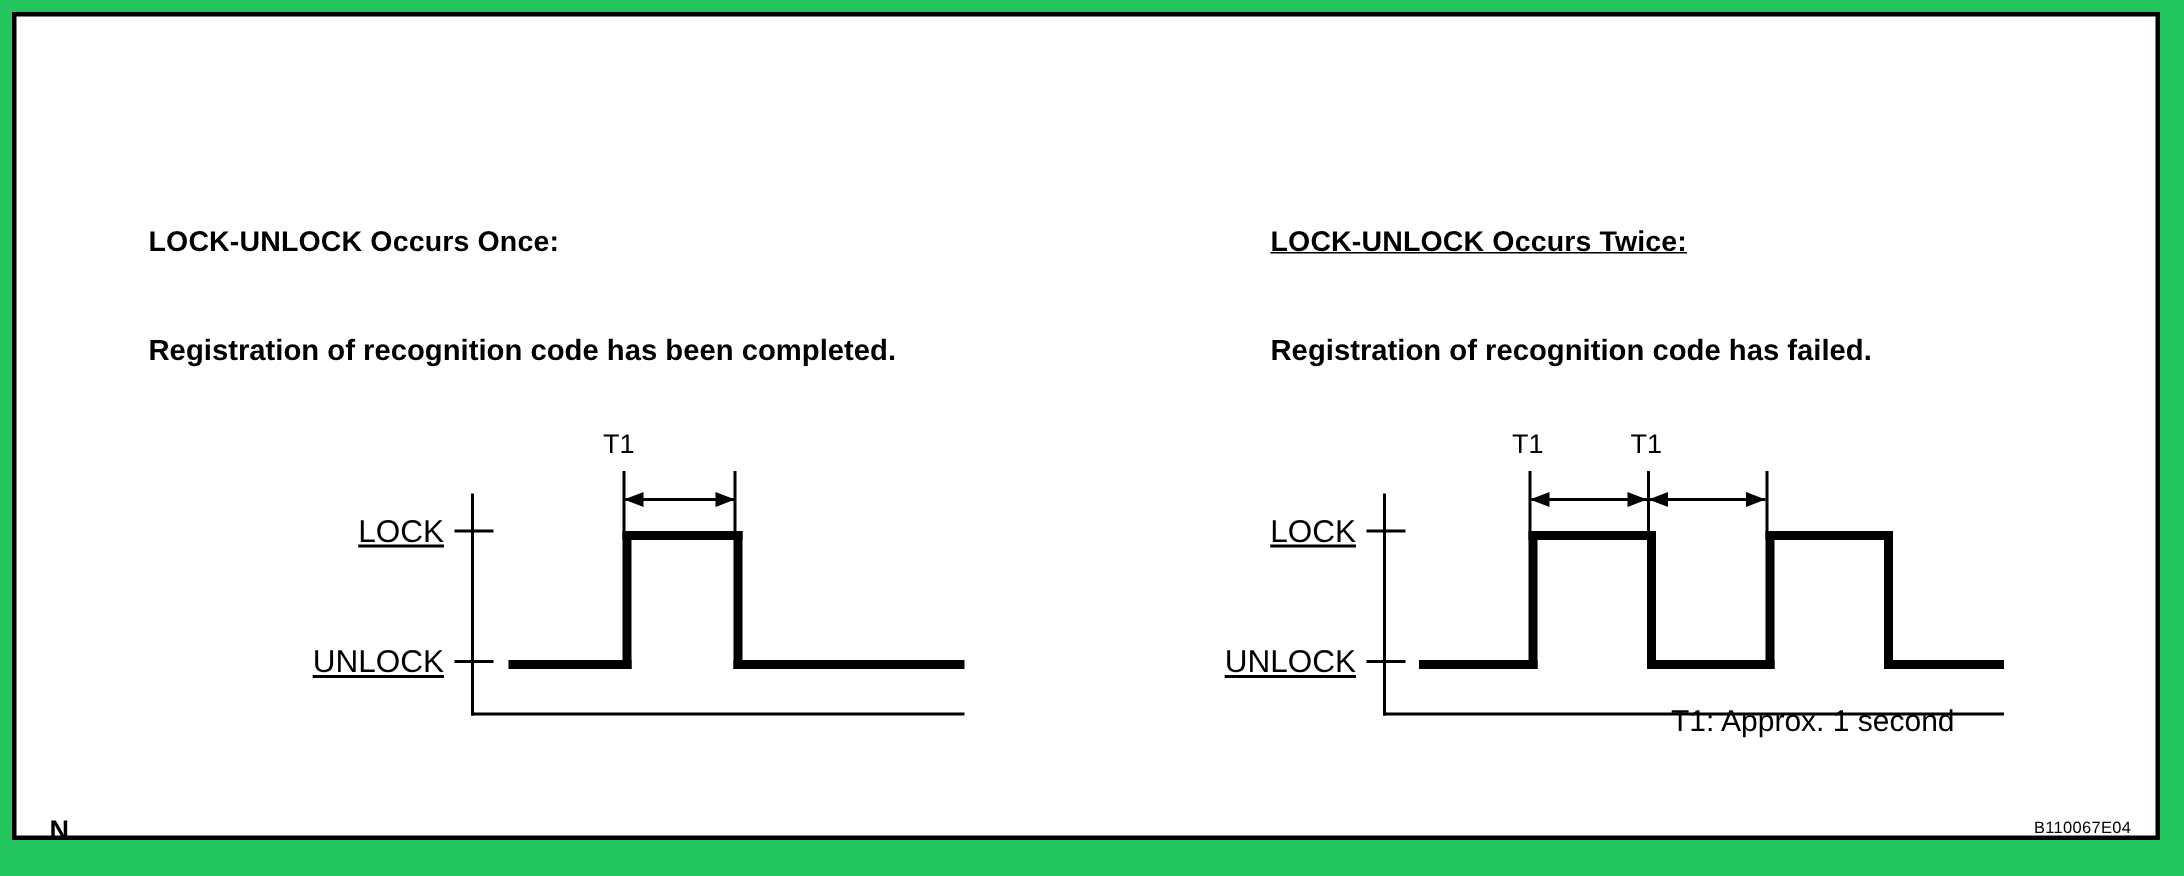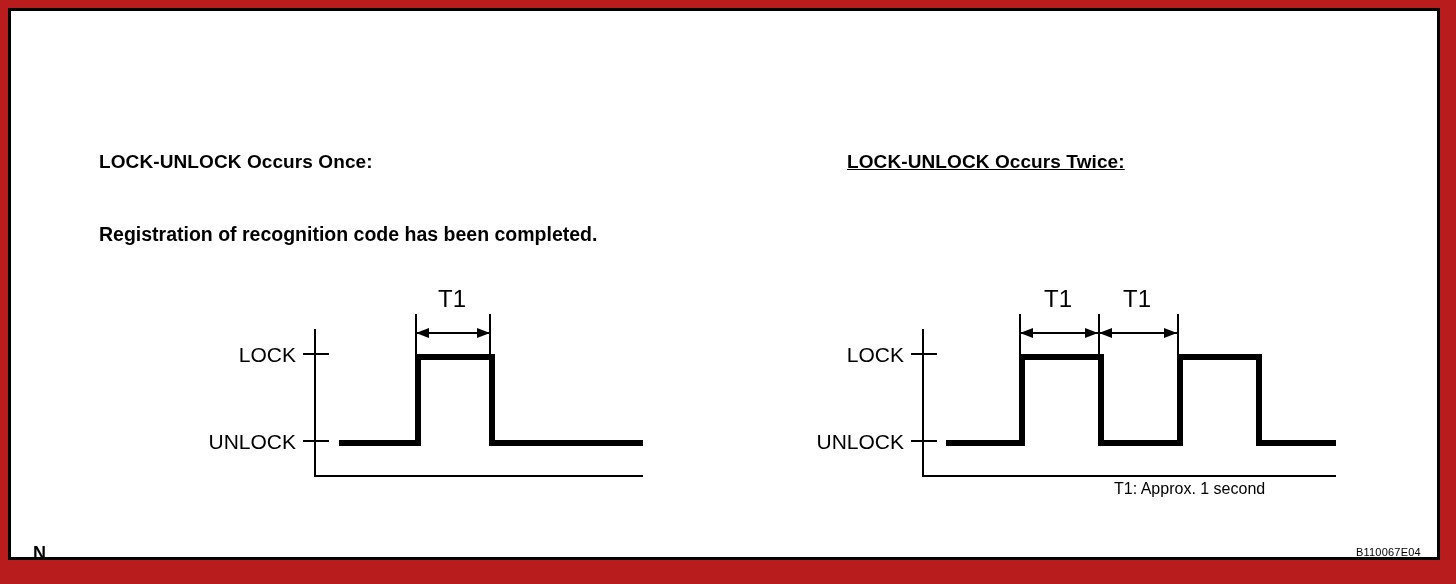--- a/index.html
+++ b/index.html
@@ -9,21 +9,21 @@
     background: #ffffff;
   }
   body {
     font-family: "Liberation Sans", sans-serif;
     color: #000000;
   }
   #page {
     position: relative;
     width: 1456px;
     height: 584px;
-    background: #b91c1c;
+    background: #22c55e;
     overflow: hidden;
   }
   
   #frame {
     position: absolute;
     left: 8px;
     top: 8px;
     width: 1432px;
     height: 552px;
     border: 3px solid #000000;
@@ -69,20 +69,21 @@
     position: absolute;
     height: 2px;
     background: #000000;
   }
   .axis-label {
     position: absolute;
     font-size: 21px;
     white-space: nowrap;
     line-height: 1;
     text-align: right;
+    text-decoration: underline;
   }
   
   .sig-h {
     position: absolute;
     height: 6px;
     background: #000000;
   }
   .sig-v {
     position: absolute;
     width: 6px;
@@ -103,31 +104,31 @@
     position: absolute;
     width: 0;
     height: 0;
     border-top: 5px solid transparent;
     border-bottom: 5px solid transparent;
   }
   .arrow-left  { border-right: 13px solid #000000; }
   .arrow-right { border-left: 13px solid #000000; }
   .dim-label {
     position: absolute;
-    font-size: 24px;
-    white-space: nowrap;
-    line-height: 1;
-    text-align: center;
+    font-size: 18px;
+    white-space: nowrap;
+    line-height: 1;
+    text-align: left;
   }
   
   #caption-t1 {
     position: absolute;
     left: 1103px;
-    top: 470px;
-    font-size: 16px;
+    top: 460px;
+    font-size: 20px;
     white-space: nowrap;
     line-height: 1;
   }
   #mark-n {
     position: absolute;
     left: 22px;
     top: 533px;
     font-size: 18px;
     font-weight: bold;
     line-height: 1;
@@ -170,20 +171,21 @@
 
       <div class="ext-line" style="left:404px; top:303px; height:40px;"></div>
       <div class="ext-line" style="left:478px; top:303px; height:40px;"></div>
       <div class="dim-line" style="left:406px; top:321px; width:73px;"></div>
       <div class="arrow-left" style="left:405px; top:317px;"></div>
       <div class="arrow-right" style="left:466px; top:317px;"></div>
       <div class="dim-label" style="left:391px; top:276px; width:100px;">T1</div>
     </div>
 
     <div class="panel-heading" id="heading-right">LOCK-UNLOCK Occurs Twice:</div>
+    <div class="panel-body" id="body-right">Registration of recognition code has failed.</div>
 
     <div class="chart" id="chart-right">
 
       <div class="axis-label" style="left:708px; top:333px; width:185px;">LOCK</div>
       <div class="tick" style="left:900px; top:342px; width:26px;"></div>
 
       <div class="axis-label" style="left:708px; top:420px; width:185px;">UNLOCK</div>
       <div class="tick" style="left:900px; top:429px; width:26px;"></div>
 
       <div class="axis-v" style="left:911px; top:318px; height:148px;"></div>

